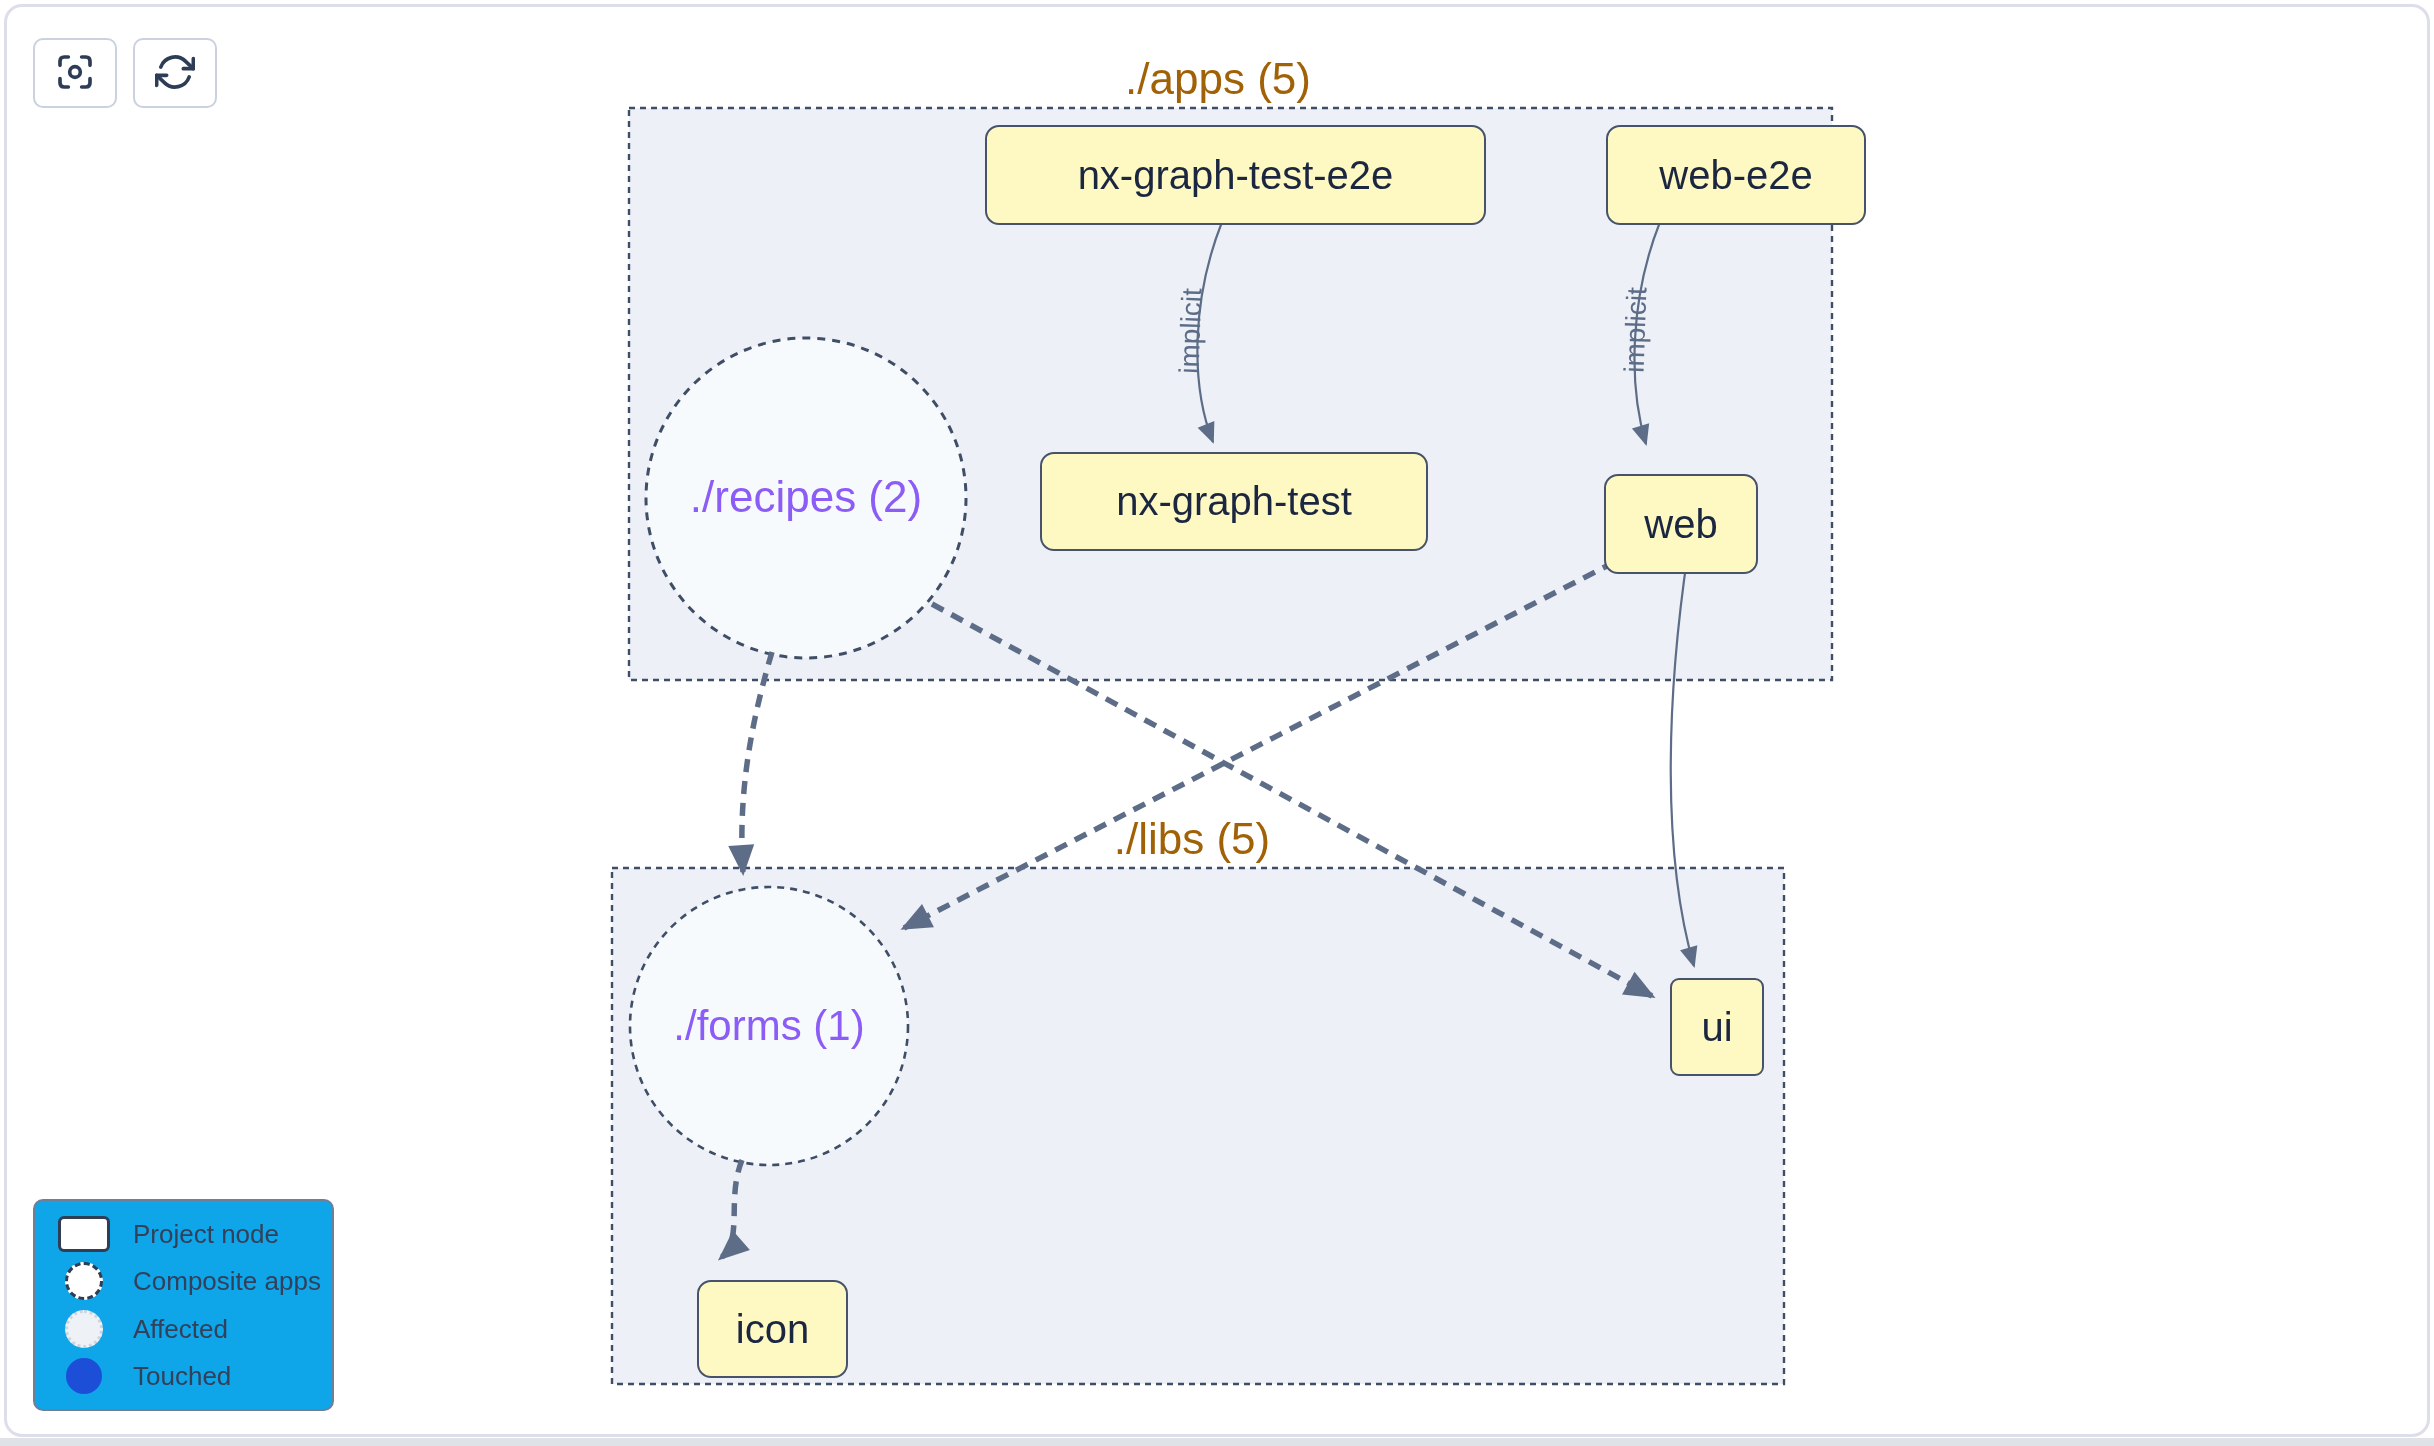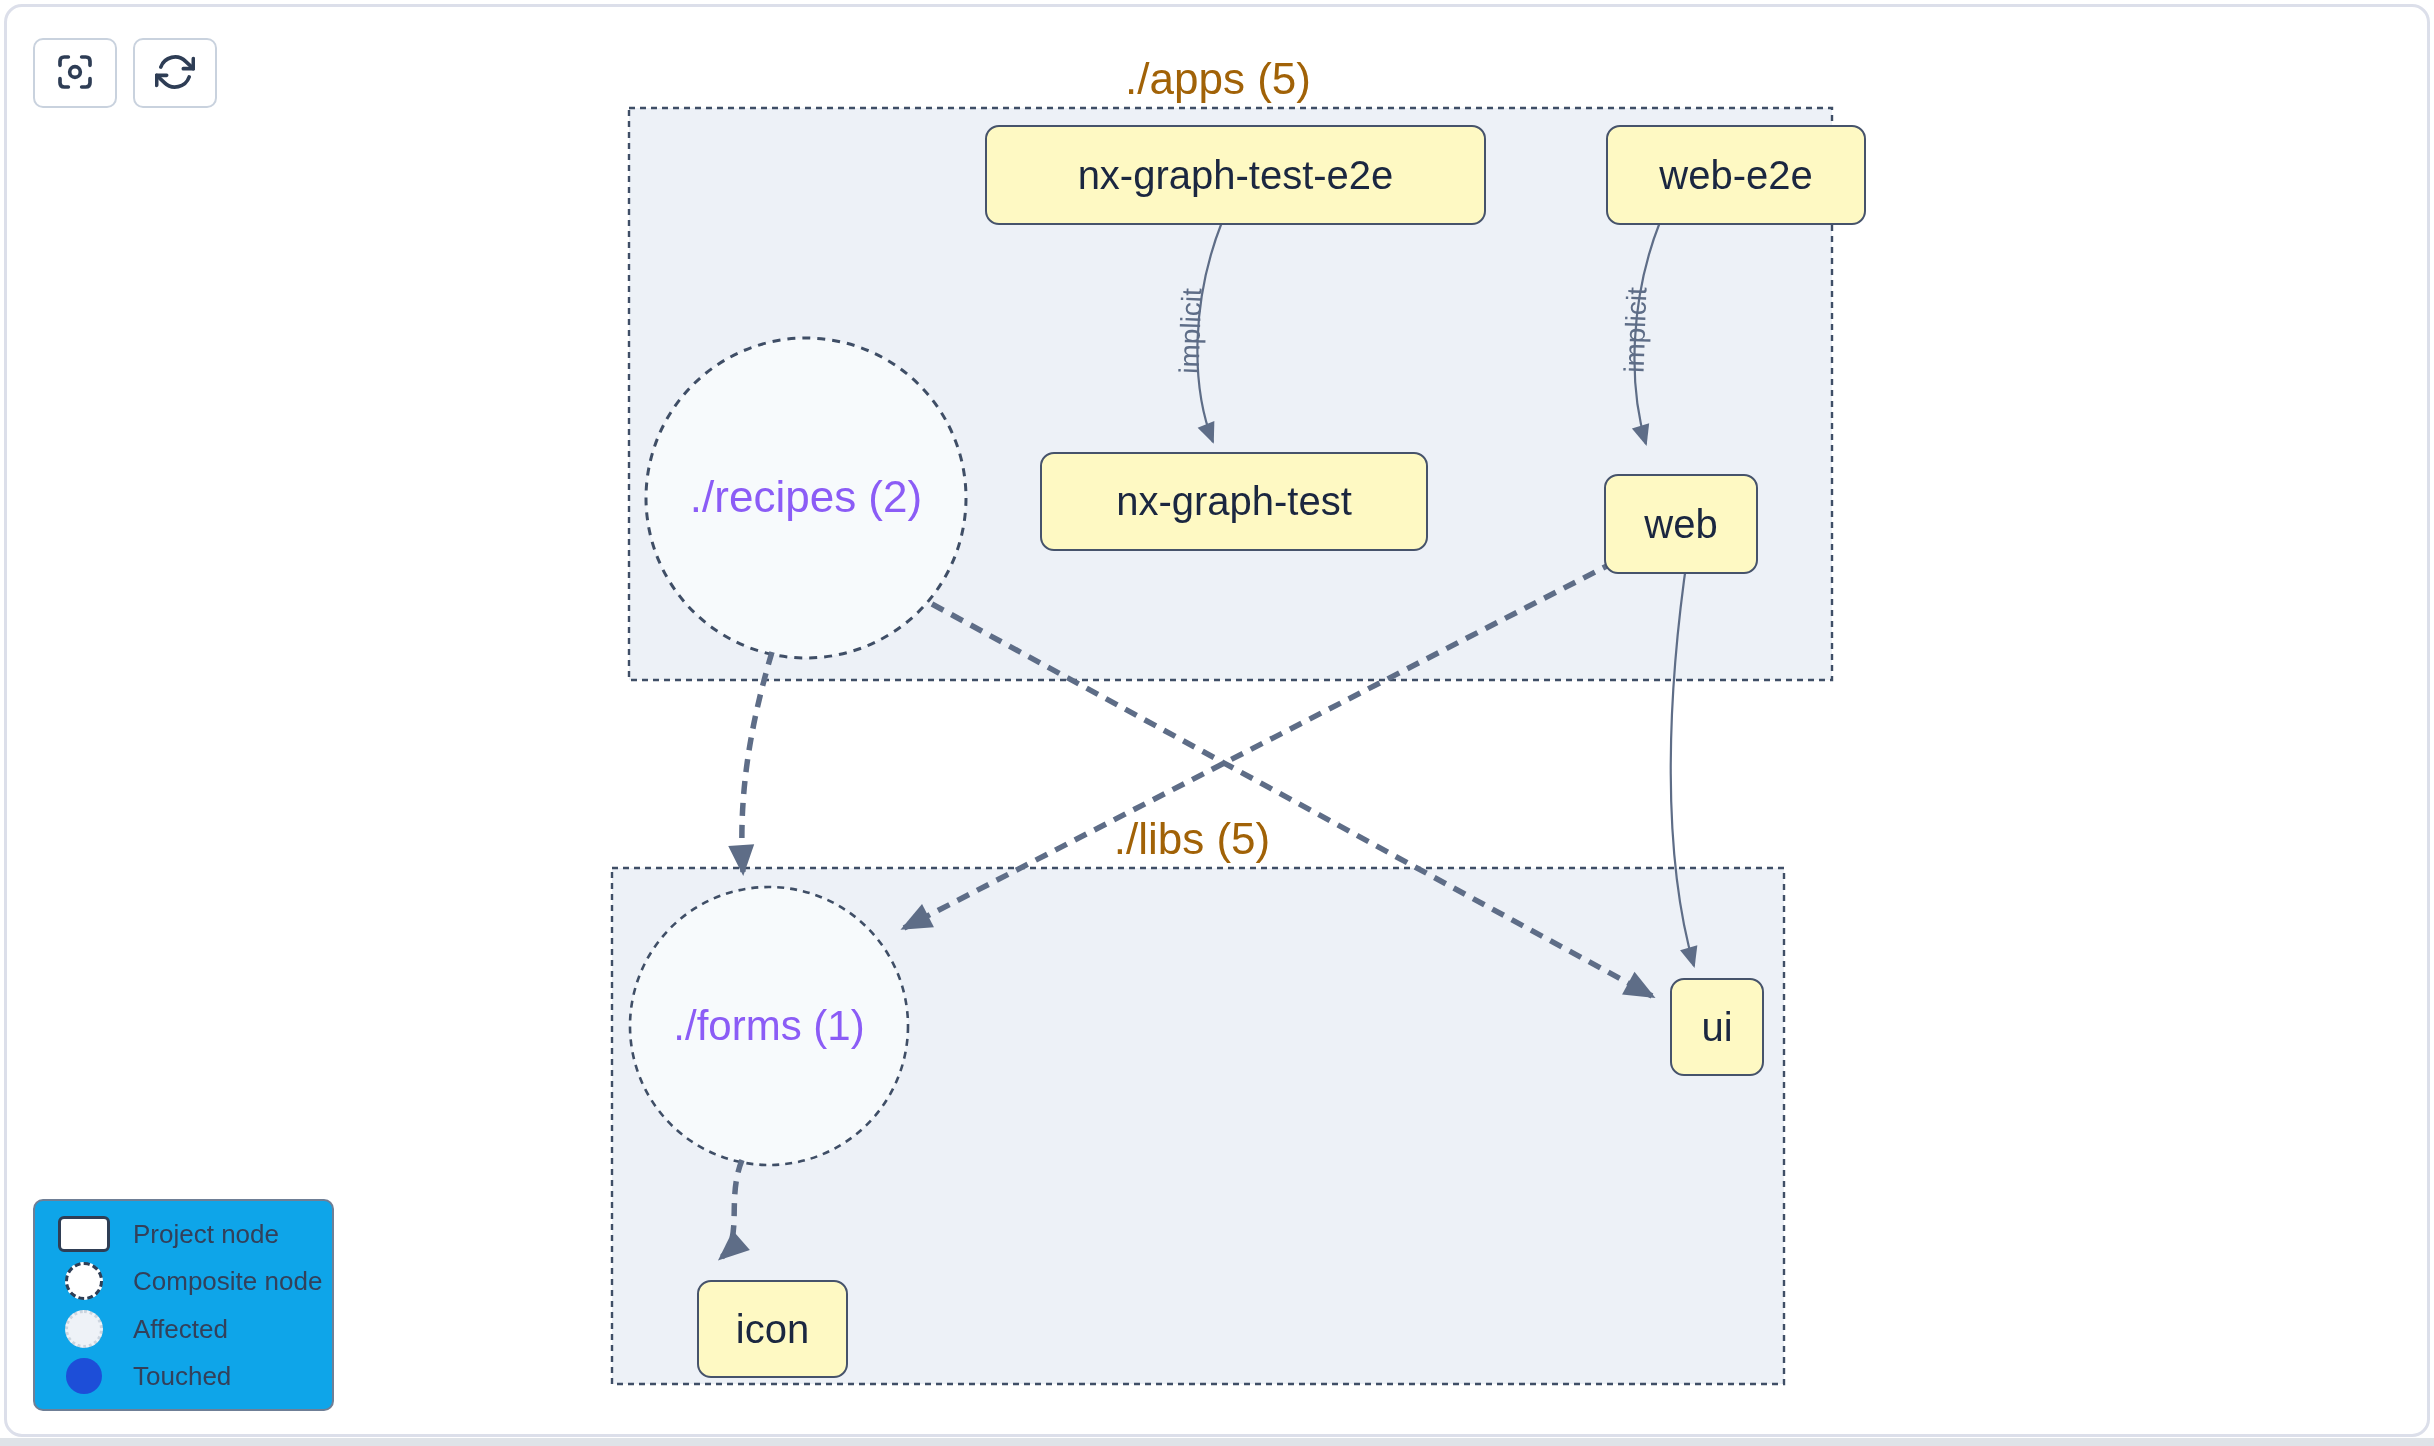--- a/index.html
+++ b/index.html
@@ -68,21 +68,21 @@
   <path d="M742,1160 C726,1200 744,1238 721,1258" fill="none" stroke="#5e6d87" stroke-width="5.5" stroke-dasharray="13 9" marker-end="url(#arrow-big)"></path>
 </svg>
 
 <div class="group-label" style="left:1018px;top:54px;width:400px;">./apps (5)</div>
 <div class="group-label" style="left:992px;top:814px;width:400px;">./libs (5)</div>
 
 <div class="node" style="left:985px;top:125px;width:497px;height:96px;">nx-graph-test-e2e</div>
 <div class="node" style="left:1559px;top:125px;width:256px;height:96px;margin-left:47px;">web-e2e</div>
 <div class="node" style="left:1040px;top:452px;width:384px;height:95px;">nx-graph-test</div>
 <div class="node" style="left:1604px;top:454px;width:150px;height:96px;margin-top:20px;">web</div>
-<div class="node" style="left:1670px;top:978px;width:90px;height:94px;">ui</div>
+<div class="node" style="left:1670px;top:978px;width:90px;height:94px;border-radius:9px;">ui</div>
 <div class="node" style="left:697px;top:1280px;width:147px;height:94px;">icon</div>
 
 <div class="toolbar">
   <button class="tool-btn">
     <span>
       <svg width="40" height="40" viewBox="0 0 24 24" fill="none" stroke="#2e3d55" stroke-width="2.2" stroke-linecap="round" stroke-linejoin="round">
         <path d="M8 3 H5.5 Q3 3 3 5.5 V8"></path>
         <path d="M16 3 H18.5 Q21 3 21 5.5 V8"></path>
         <path d="M21 16 V18.5 Q21 21 18.5 21 H16"></path>
         <path d="M3 16 V18.5 Q3 21 5.5 21 H8"></path>
@@ -106,21 +106,21 @@
   <div class="legend-row">
     <span class="legend-swatch-cell">
         <span class="sw-project"></span>
       </span>
     <span class="legend-label">Project node</span>
   </div>
   <div class="legend-row">
     <span class="legend-swatch-cell">
         <span class="sw-composite"></span>
       </span>
-    <span class="legend-label">Composite node</span>
+    <span class="legend-label">Composite apps</span>
   </div>
   <div class="legend-row">
     <span class="legend-swatch-cell">
         <span class="sw-affected"></span>
       </span>
     <span class="legend-label">Affected</span>
   </div>
   <div class="legend-row">
     <span class="legend-swatch-cell">
         <span class="sw-touched" id="touched-swatch" style="background: rgb(29, 78, 216);"></span>

